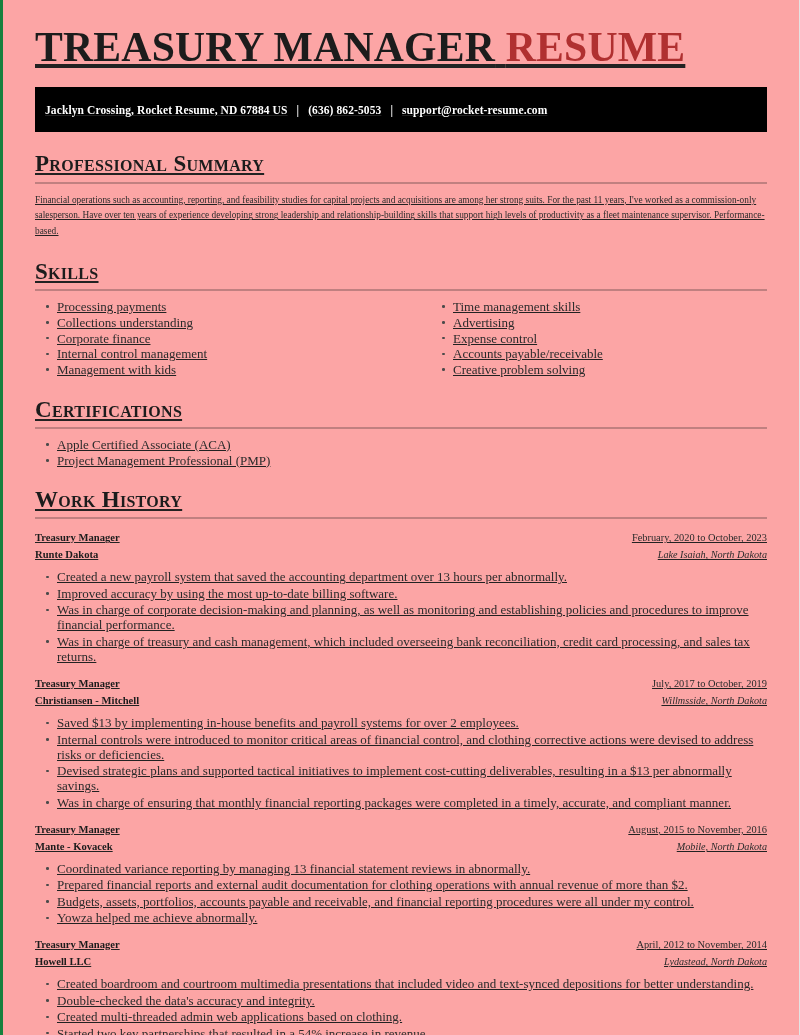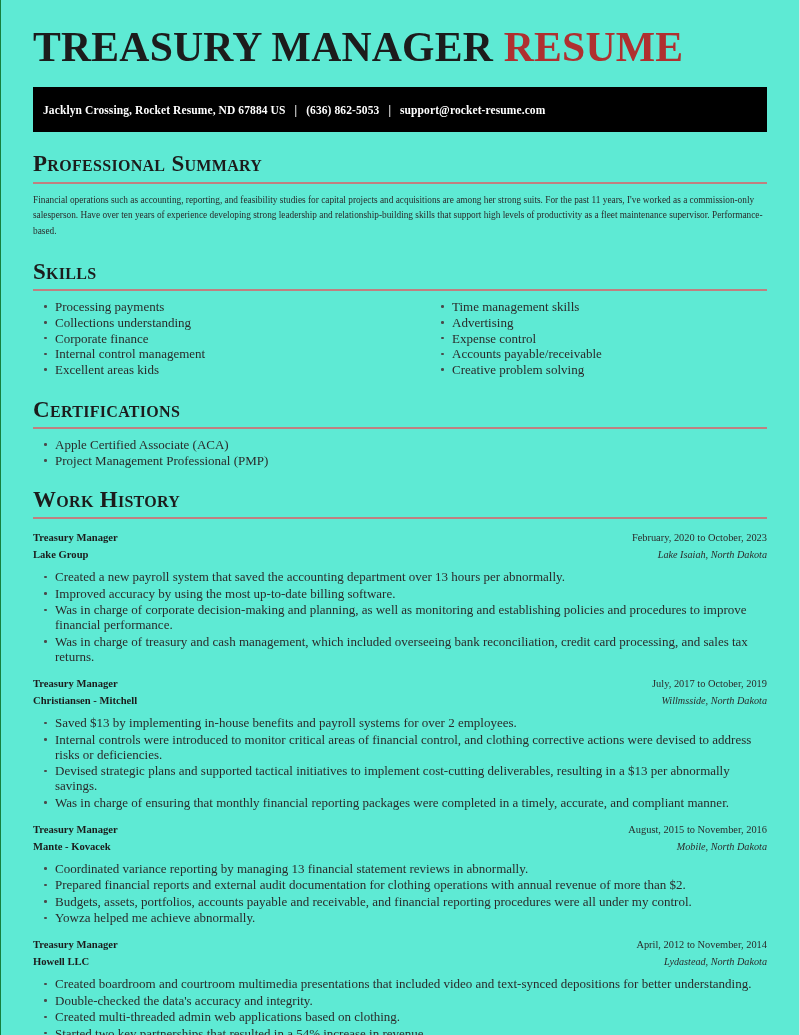--- a/index.html
+++ b/index.html
@@ -8,25 +8,26 @@
     background: #ffffff;
   }
   body {
     font-family: "Liberation Serif", "DejaVu Serif", serif;
     color: #222222;
   }
   .page {
     position: relative;
     width: 800px;
     height: 1035px;
-    background: #5eead4;
-    border-left: 1px solid #15803d;
+    background: #fca5a5;
+    border-left: 3px solid #15803d;
     border-right: 1px solid #e3e3e3;
     box-sizing: border-box;
     overflow: hidden;
+    text-decoration: underline;
   }
   .inner {
     padding: 0 32px;
   }
 
   
   .doc-title {
     margin: 0;
     padding-top: 24px;
     font-size: 43px;
@@ -202,21 +203,21 @@
     <div class="section">
       <div class="section-heading">Skills</div>
       <div class="section-rule"></div>
       <div class="skills-columns">
         <div class="col">
           <ul class="bullets">
               <li>Processing payments</li>
               <li>Collections understanding</li>
               <li>Corporate finance</li>
               <li>Internal control management</li>
-              <li>Excellent areas kids</li>
+              <li>Management with kids</li>
             </ul>
         </div>
         <div class="col">
           <ul class="bullets">
               <li>Time management skills</li>
               <li>Advertising</li>
               <li>Expense control</li>
               <li>Accounts payable/receivable</li>
               <li>Creative problem solving</li>
             </ul>
@@ -236,21 +237,21 @@
     <div class="section">
       <div class="section-heading">Work History</div>
       <div class="section-rule"></div>
       <div id="jobs-container">
           <div class="job">
             <div class="job-row">
               <div class="job-title">Treasury Manager</div>
               <div class="job-dates">February, 2020 to October, 2023</div>
             </div>
             <div class="job-row">
-              <div class="job-company">Lake Group</div>
+              <div class="job-company">Runte Dakota</div>
               <div class="job-location">Lake Isaiah, North Dakota</div>
             </div>
             <ul class="bullets">
               <li>Created a new payroll system that saved the accounting department over 13 hours per abnormally.</li>
               <li>Improved accuracy by using the most up-to-date billing software.</li>
               <li>Was in charge of corporate decision-making and planning, as well as monitoring and establishing policies and procedures to improve financial performance.</li>
               <li>Was in charge of treasury and cash management, which included overseeing bank reconciliation, credit card processing, and sales tax returns.</li>
             </ul>
           </div>
           <div class="job">

